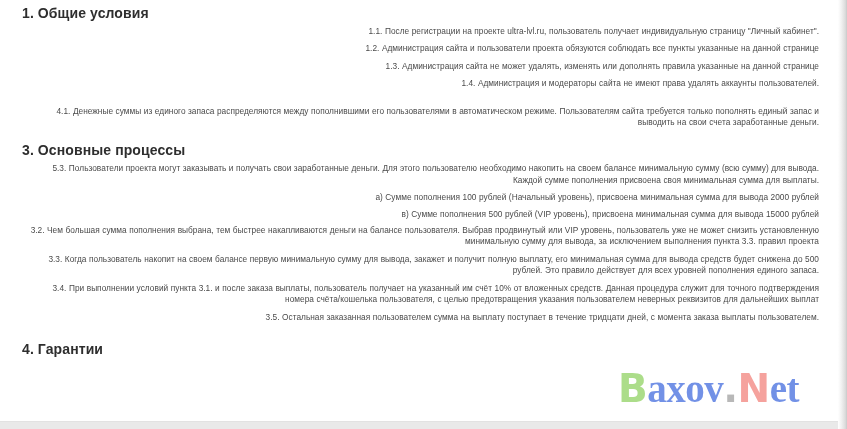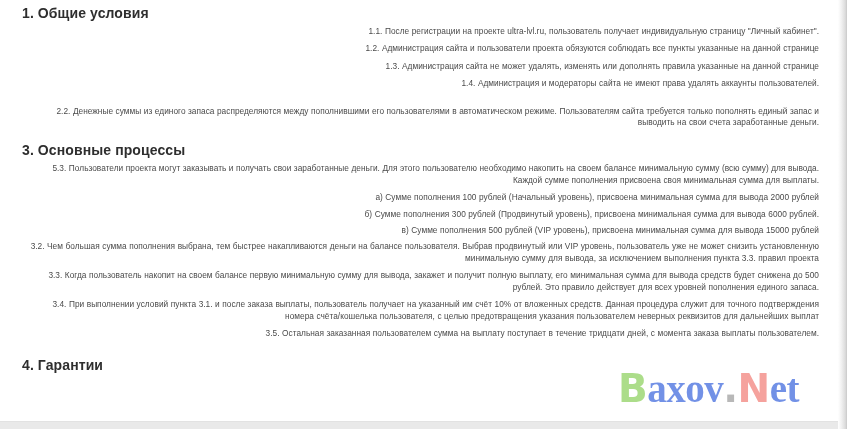--- a/index.html
+++ b/index.html
@@ -120,30 +120,29 @@
       <h2 class="section-title">1. Общие условия</h2>
       <p class="clause">1.1. После регистрации на проекте ultra-lvl.ru, пользователь получает индивидуальную страницу "Личный кабинет".</p>
       <p class="clause">1.2. Администрация сайта и пользователи проекта обязуются соблюдать все пункты указанные на данной странице</p>
       <p class="clause">1.3. Администрация сайта не может удалять, изменять или дополнять правила указанные на данной странице</p>
       <p class="clause">1.4. Администрация и модераторы сайта не имеют права удалять аккаунты пользователей.</p>
     </section>
 
     <div class="gap-md"></div>
 
     <section class="section">
-      <p class="clause">2.2. Денежные суммы из единого запаса распределяются между пополнившими его пользователями в автоматическом режиме. Пользователям сайта требуется только пополнять единый запас и выводить на свои счета заработанные деньги.</p>
+      <p class="clause">4.1. Денежные суммы из единого запаса распределяются между пополнившими его пользователями в автоматическом режиме. Пользователям сайта требуется только пополнять единый запас и выводить на свои счета заработанные деньги.</p>
     </section>
 
     <div class="gap-md"></div>
 
     <section class="section">
       <h2 class="section-title">3. Основные процессы</h2>
       <p class="clause">5.3. Пользователи проекта могут заказывать и получать свои заработанные деньги. Для этого пользователю необходимо накопить на своем балансе минимальную сумму (всю сумму) для вывода. Каждой сумме пополнения присвоена своя минимальная сумма для выплаты.</p>
       <p class="clause sub">а) Сумме пополнения 100 рублей (Начальный уровень), присвоена минимальная сумма для вывода 2000 рублей</p>
-      <p class="clause sub">б) Сумме пополнения 300 рублей (Продвинутый уровень), присвоена минимальная сумма для вывода 6000 рублей.</p>
       <p class="clause sub">в) Сумме пополнения 500 рублей (VIP уровень), присвоена минимальная сумма для вывода 15000 рублей</p>
       <p class="clause">3.2. Чем большая сумма пополнения выбрана, тем быстрее накапливаются деньги на балансе пользователя. Выбрав продвинутый или VIP уровень, пользователь уже не может снизить установленную минимальную сумму для вывода, за исключением выполнения пункта 3.3. правил проекта</p>
       <p class="clause">3.3. Когда пользователь накопит на своем балансе первую минимальную сумму для вывода, закажет и получит полную выплату, его минимальная сумма для вывода средств будет снижена до 500 рублей. Это правило действует для всех уровней пополнения единого запаса.</p>
       <p class="clause">3.4. При выполнении условий пункта 3.1. и после заказа выплаты, пользователь получает на указанный им счёт 10% от вложенных средств. Данная процедура служит для точного подтверждения номера счёта/кошелька пользователя, с целью предотвращения указания пользователем неверных реквизитов для дальнейших выплат</p>
       <p class="clause">3.5. Остальная заказанная пользователем сумма на выплату поступает в течение тридцати дней, с момента заказа выплаты пользователем.</p>
     </section>
 
     <div class="gap-lg"></div>
 
     <section class="section">

